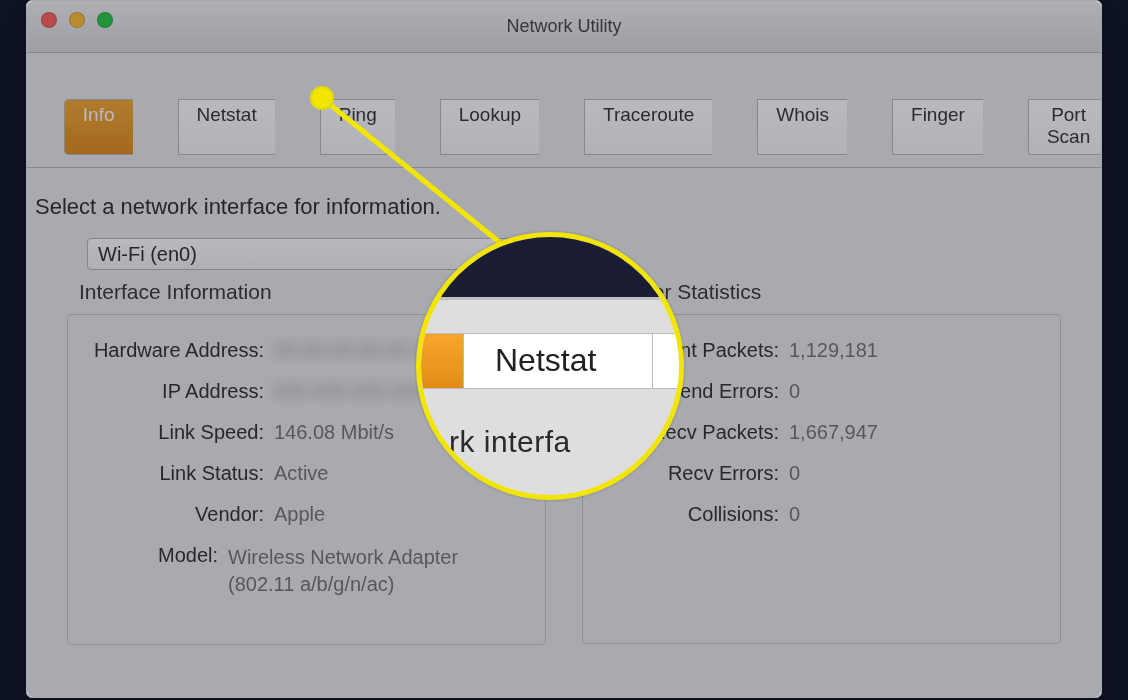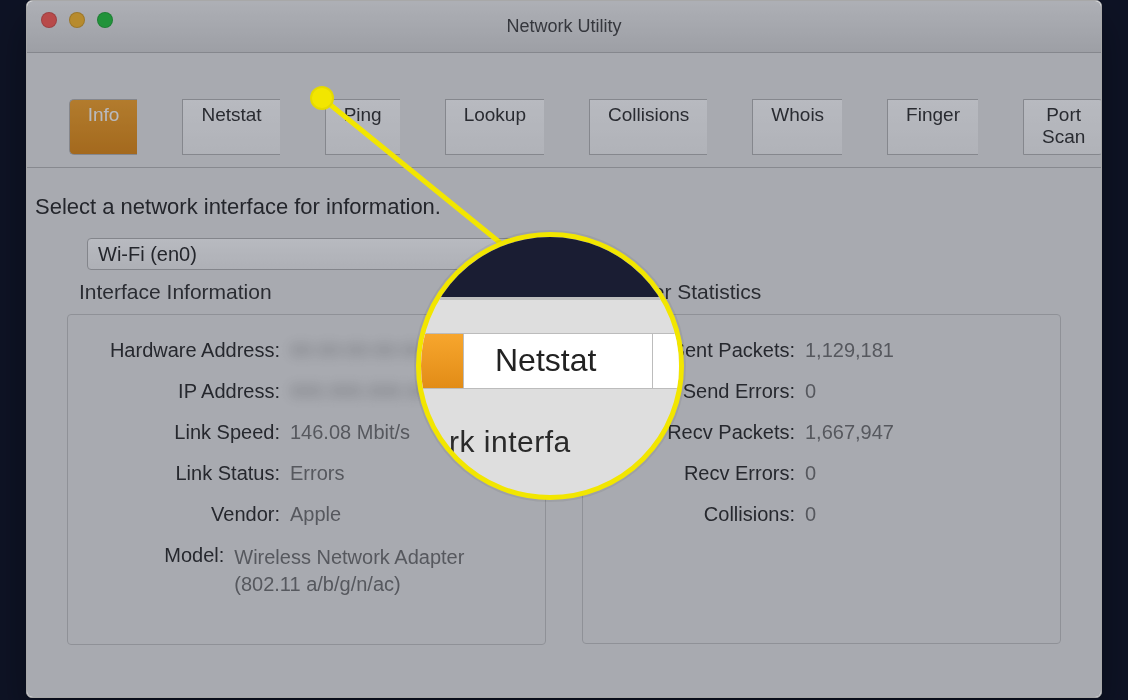--- a/index.html
+++ b/index.html
@@ -97,21 +97,21 @@
 
   .columns { display: flex; gap: 36px; margin-top: 6px; }
   .panel { flex: 1; }
   .panel-title { font-size: 21px; color: #343434; margin: 4px 0 10px 12px; }
   .panel-box {
     border: 1px solid #c5c5c5;
     border-radius: 4px;
     padding: 16px 20px 28px 20px;
     min-height: 330px;
   }
-  .row { display: flex; margin: 8px 16px 18px; font-size: 20px; }
+  .row { display: flex; margin: 8px 0 18px; font-size: 20px; }
   .row .lbl { width: 186px; text-align: right; color: #2e2e2e; padding-right: 10px; }
   .row .val { color: #737373; }
   .row .val.redacted { filter: blur(6px); color: #9c9c9c; }
   .row.two-line .val { line-height: 1.35; }
 
   
   .dim {
     position: absolute; inset: 0;
     background: rgba(20,25,45,.30);
     pointer-events: none;
@@ -167,21 +167,21 @@
     </div>
     <div class="win-title">Network Utility</div>
   </div>
 
   <div class="tabbar-wrap">
     <div class="tabbar">
       <div class="tab selected">Info</div>
       <div class="tab">Netstat</div>
       <div class="tab">Ping</div>
       <div class="tab">Lookup</div>
-      <div class="tab">Collisions</div>
+      <div class="tab">Traceroute</div>
       <div class="tab">Whois</div>
       <div class="tab">Finger</div>
       <div class="tab">Port Scan</div>
     </div>
   </div>
 
   <div class="content">
     <div class="prompt">Select a network interface for information.</div>
 
     <div class="select">
@@ -200,21 +200,21 @@
           <div class="row">
               <div class="lbl">IP Address:</div>
               <div class="val redacted">000.000.000.000</div>
             </div>
           <div class="row">
               <div class="lbl">Link Speed:</div>
               <div class="val">146.08 Mbit/s</div>
             </div>
           <div class="row">
               <div class="lbl">Link Status:</div>
-              <div class="val">Errors</div>
+              <div class="val">Active</div>
             </div>
           <div class="row">
               <div class="lbl">Vendor:</div>
               <div class="val">Apple</div>
             </div>
           <div class="row two-line">
               <div class="lbl">Model:</div>
               <div class="val">Wireless Network Adapter (802.11 a/b/g/n/ac)</div>
             </div>
         </div>

